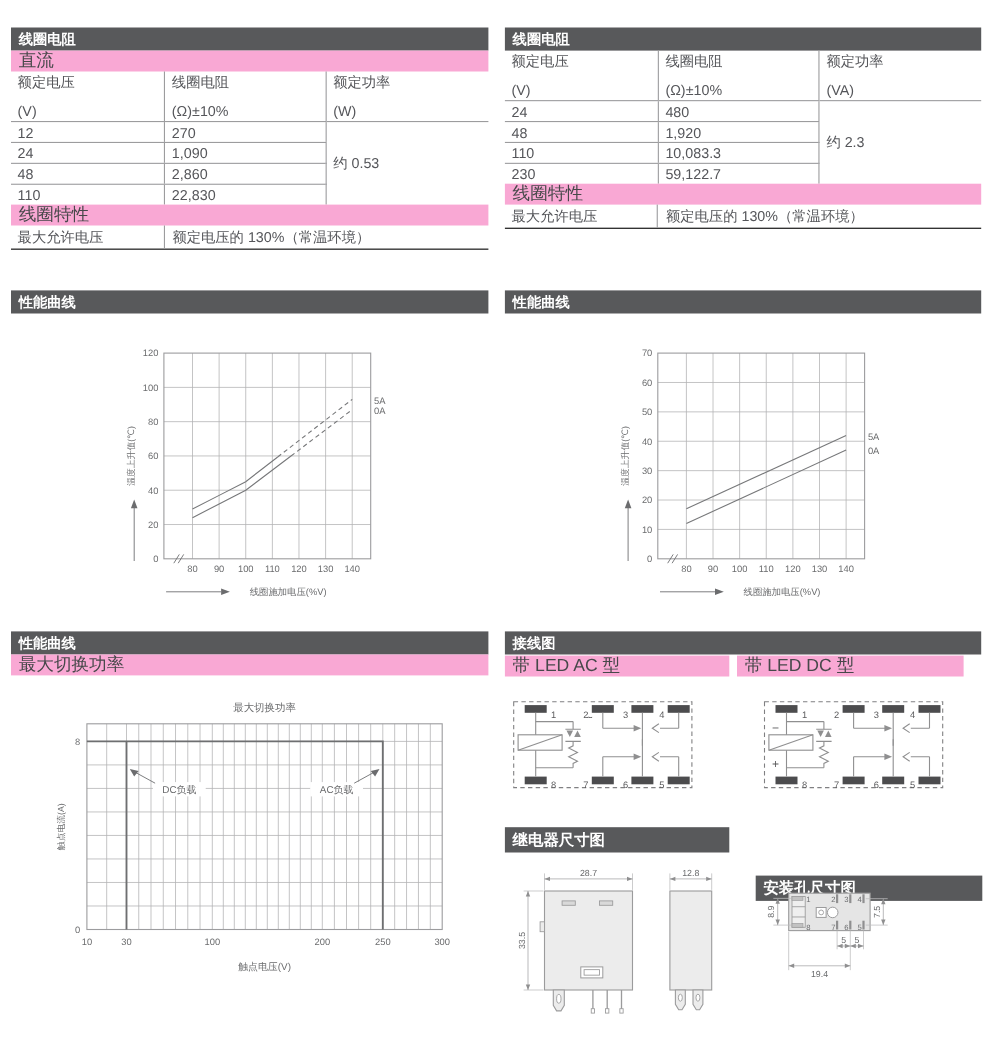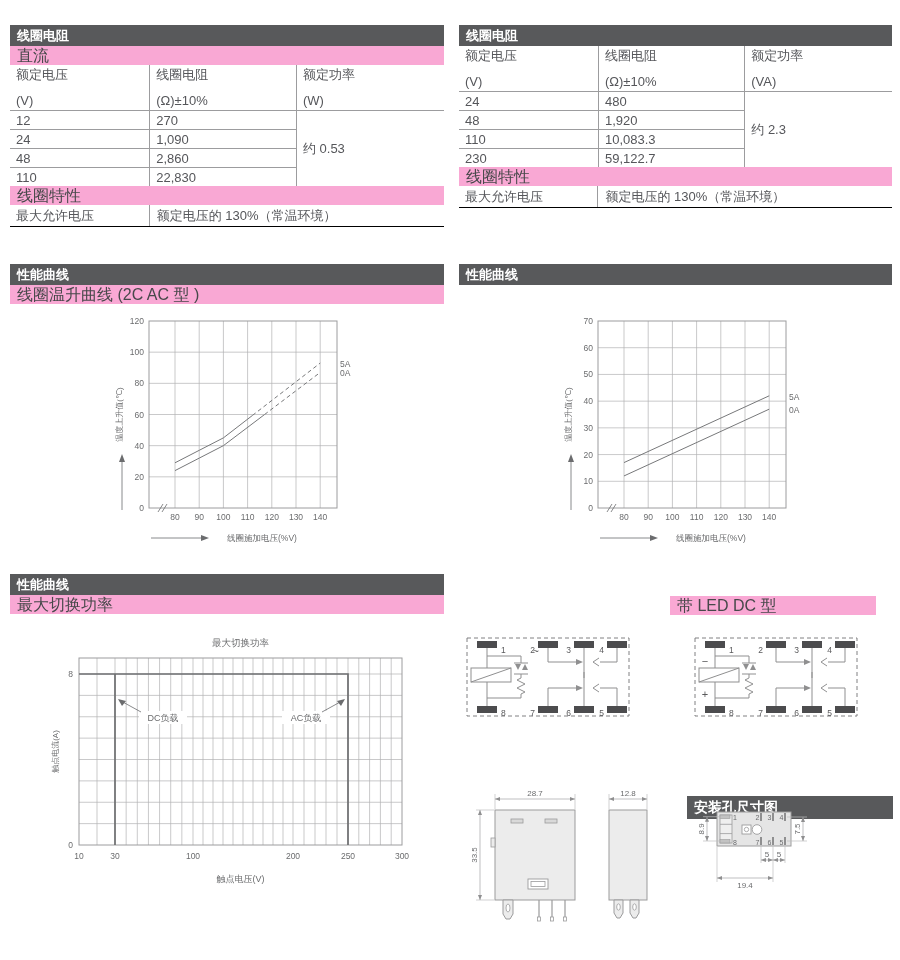--- a/index.html
+++ b/index.html
@@ -128,21 +128,20 @@
     </table>
     <div class="bar-light">线圈特性</div>
     <div class="cc-row">
       <div class="cc-l">最大允许电压</div>
       <div class="cc-r">额定电压的 130%（常温环境）</div>
     </div>
   </section>
 
   <section class="abs" style="left:10px;top:264px;width:434px;">
     <div class="bar-dark">性能曲线</div>
-    <div class="bar-light">线圈温升曲线 (2C AC 型 )</div>
   </section>
   <svg id="svg-temp-ac" class="abs" style="left:10px;top:308px;" width="434" height="250" viewBox="0 0 434 250">
       <line x1="165" y1="13" x2="165" y2="200" stroke="#b2b2b3" stroke-width="0.7"></line>
       <line x1="189.2" y1="13" x2="189.2" y2="200" stroke="#b2b2b3" stroke-width="0.7"></line>
       <line x1="213.4" y1="13" x2="213.4" y2="200" stroke="#b2b2b3" stroke-width="0.7"></line>
       <line x1="237.6" y1="13" x2="237.6" y2="200" stroke="#b2b2b3" stroke-width="0.7"></line>
       <line x1="261.8" y1="13" x2="261.8" y2="200" stroke="#b2b2b3" stroke-width="0.7"></line>
       <line x1="286" y1="13" x2="286" y2="200" stroke="#b2b2b3" stroke-width="0.7"></line>
       <line x1="310.2" y1="13" x2="310.2" y2="200" stroke="#b2b2b3" stroke-width="0.7"></line>
       <line x1="139" y1="168.83333333333334" x2="327" y2="168.83333333333334" stroke="#b2b2b3" stroke-width="0.7"></line>
@@ -286,20 +285,24 @@
       <rect x="129" y="91" width="48" height="13" fill="#fff"></rect>
       <text x="153" y="101" font-size="9" text-anchor="middle" fill="#6b6c6e">DC负载</text>
       <line x1="131" y1="92" x2="111" y2="81" stroke="#6b6c6e" stroke-width="0.8"></line>
       <polygon points="108,79 116,81 112,86" fill="#6b6c6e" stroke="none"></polygon>
       <rect x="272" y="91" width="48" height="13" fill="#fff"></rect>
       <text x="296" y="101" font-size="9" text-anchor="middle" fill="#6b6c6e">AC负载</text>
       <line x1="312" y1="92" x2="332" y2="81" stroke="#6b6c6e" stroke-width="0.8"></line>
       <polygon points="335,79 327,81 331,86" fill="#6b6c6e" stroke="none"></polygon>
     </svg>
 
+  <section class="abs" style="left:459px;top:574px;width:433px;">
+    <div class="bar-dark">接线图</div>
+  </section>
+  <div class="bar-light abs" style="left:459px;top:596px;width:204px;">带 LED AC 型</div>
   <div class="bar-light abs" style="left:670px;top:596px;width:206px;">带 LED DC 型</div>
   <svg id="svg-wire-ac" class="abs" style="left:459px;top:626px;" width="216" height="118" viewBox="0 0 216 118">
       <rect x="8" y="12" width="162" height="78" fill="none" stroke="#808082" stroke-width="1" stroke-dasharray="4 3"></rect>
       <rect x="18" y="15" width="20" height="7" fill="#4c4c4e"></rect>
       <rect x="18" y="80" width="20" height="7" fill="#4c4c4e"></rect>
       <rect x="79" y="15" width="20" height="7" fill="#4c4c4e"></rect>
       <rect x="79" y="80" width="20" height="7" fill="#4c4c4e"></rect>
       <rect x="115" y="15" width="20" height="7" fill="#4c4c4e"></rect>
       <rect x="115" y="80" width="20" height="7" fill="#4c4c4e"></rect>
       <rect x="148" y="15" width="20" height="7" fill="#4c4c4e"></rect>
@@ -381,20 +384,21 @@
       <line x1="158" y1="36" x2="141" y2="36" stroke="#8f8f90" stroke-width="1"></line>
       <line x1="89" y1="80" x2="89" y2="62" stroke="#8f8f90" stroke-width="1"></line>
       <line x1="89" y1="62" x2="119" y2="62" stroke="#8f8f90" stroke-width="1"></line>
       <polygon points="124,62 117,59 117,65" fill="#8f8f90" stroke="none"></polygon>
       <line x1="125" y1="80" x2="125" y2="46" stroke="#8f8f90" stroke-width="1"></line>
       <polyline points="140,58 134,62 140,66" fill="none" stroke="#8f8f90" stroke-width="1"></polyline>
       <line x1="158" y1="80" x2="158" y2="62" stroke="#8f8f90" stroke-width="1"></line>
       <line x1="158" y1="62" x2="141" y2="62" stroke="#8f8f90" stroke-width="1"></line>
     </svg>
 
+  <div class="bar-dark big abs" style="left:459px;top:752px;width:204px;">继电器尺寸图</div>
   <div class="bar-dark big abs" style="left:687px;top:796px;width:206px;">安装孔尺寸图</div>
   <svg id="svg-relay" class="abs" style="left:459px;top:780px;" width="230" height="178" viewBox="0 0 230 178">
       <line x1="36" y1="29" x2="36" y2="14" stroke="#bdbdbe" stroke-width="0.7"></line>
       <line x1="116" y1="29" x2="116" y2="14" stroke="#bdbdbe" stroke-width="0.7"></line>
       <line x1="36" y1="19" x2="116" y2="19" stroke="#a5a5a6" stroke-width="0.7"></line>
       <polygon points="36,19 41,17 41,21" fill="#8f8f90" stroke="none"></polygon>
       <polygon points="116,19 111,17 111,21" fill="#8f8f90" stroke="none"></polygon>
       <text x="76" y="16" font-size="8" text-anchor="middle" fill="#6b6c6e">28.7</text>
       <line x1="35" y1="30" x2="17" y2="30" stroke="#bdbdbe" stroke-width="0.7"></line>
       <line x1="35" y1="120" x2="17" y2="120" stroke="#bdbdbe" stroke-width="0.7"></line>

